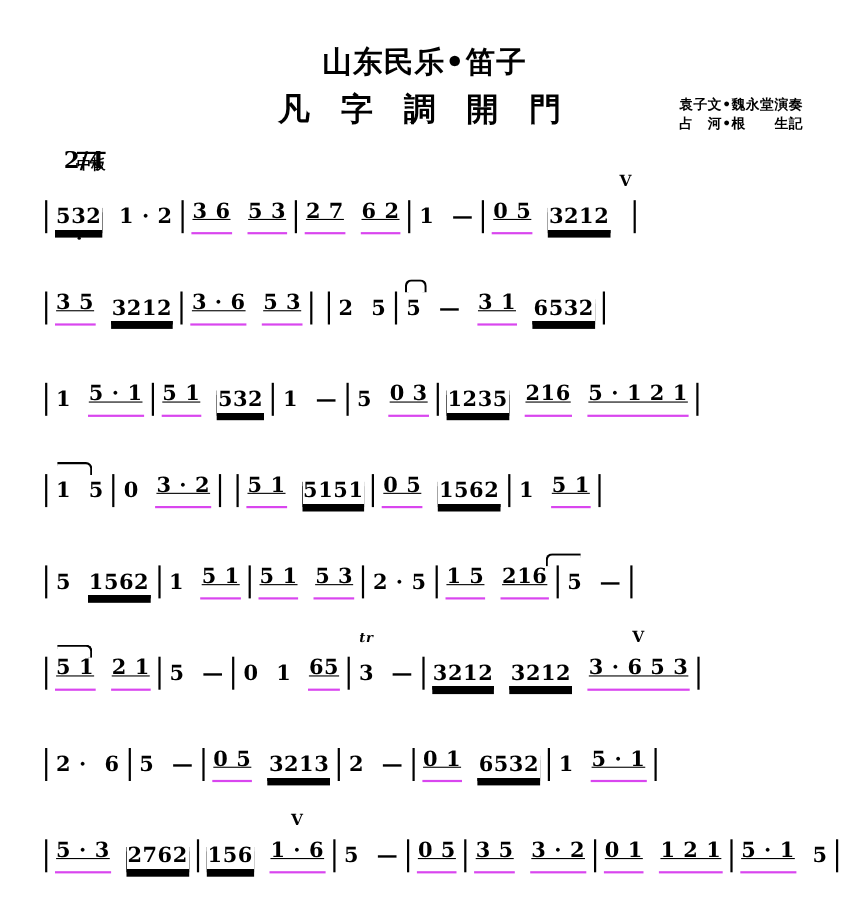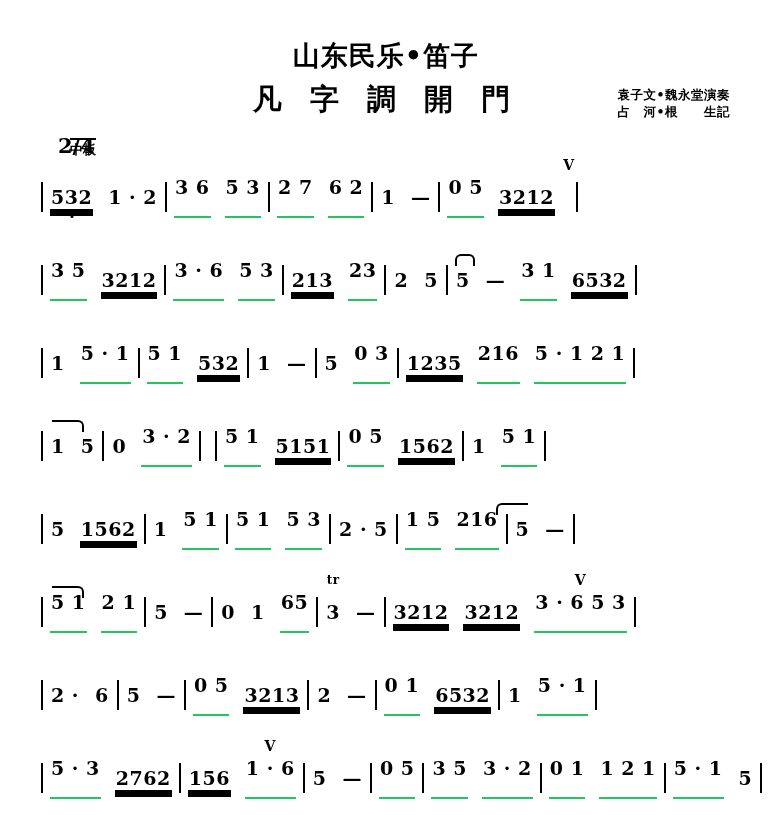--- a/index.html
+++ b/index.html
@@ -57,21 +57,21 @@
     position:relative;
     display:flex;align-items:center;justify-content:center;
     height:40px;
     font-family:"DejaVu Serif","Liberation Serif",serif;
     font-weight:bold;font-size:19px;
     letter-spacing:0.5px;
     white-space:nowrap;
   }
   .note{position:relative;display:inline-block;padding:0 1px;}
   
-  .u1{border-bottom:2px solid #22c55e;padding-bottom:18px;}
+  .u1{border-bottom:2px solid #d946ef;padding-bottom:8px;text-decoration:underline;}
   .u2{box-shadow:0 3px 0 0 #000, 0 7px 0 0 #000;padding-bottom:1px;}
   
   .dlo::after{
     content:"";position:absolute;left:50%;bottom:-9px;
     width:3px;height:3px;border-radius:50%;background:#000;
     transform:translateX(-50%);
   }     
   .tiehi{
     position:absolute;left:0;top:-6px;width:100%;height:10px;
     border-top:2px solid #000;border-left:2px solid #000;border-right:2px solid #000;
@@ -87,21 +87,21 @@
     border-top:2px solid #000;border-left:2px solid #000;
     border-radius:6px 0 0 0;
   }
   .vmark{
     position:absolute;left:50%;top:-20px;transform:translateX(-50%);
     font-size:14px;font-weight:bold;
   }
   .trmark{
     position:absolute;left:50%;top:-19px;transform:translateX(-50%);
     font-family:"DejaVu Serif","Liberation Serif",serif;
-    font-size:12px;font-weight:bold;
+    font-size:12px;font-style:italic;font-weight:bold;
   }
 </style>
 </head>
 <body>
 
 <div class="sheet">
 
   <div class="hdr">
     <div class="subtitle">山东民乐•笛子</div>
     <div class="maintitle">凡 字 調 開 門</div>
@@ -186,29 +186,20 @@
         <span class="cellgrp">
           <span class="cell">
             <span class="note u1">3 · 6</span>
           </span>
           <span style="width: 14px; display: inline-block;"></span>
           <span class="cell">
             <span class="note u1">5 3</span>
           </span>
         </span>
         <span class="bar"></span>
-        <span class="cellgrp">
-          <span class="cell">
-            <span class="note u2">213</span>
-          </span>
-          <span style="width: 14px; display: inline-block;"></span>
-          <span class="cell">
-            <span class="note u1">23</span>
-          </span>
-        </span>
         <span class="bar"></span>
         <span class="cellgrp">
           <span class="cell">
             <span class="note">2</span>
           </span>
           <span style="width: 14px; display: inline-block;"></span>
           <span class="cell">
             <span class="note">5</span>
           </span>
         </span>

